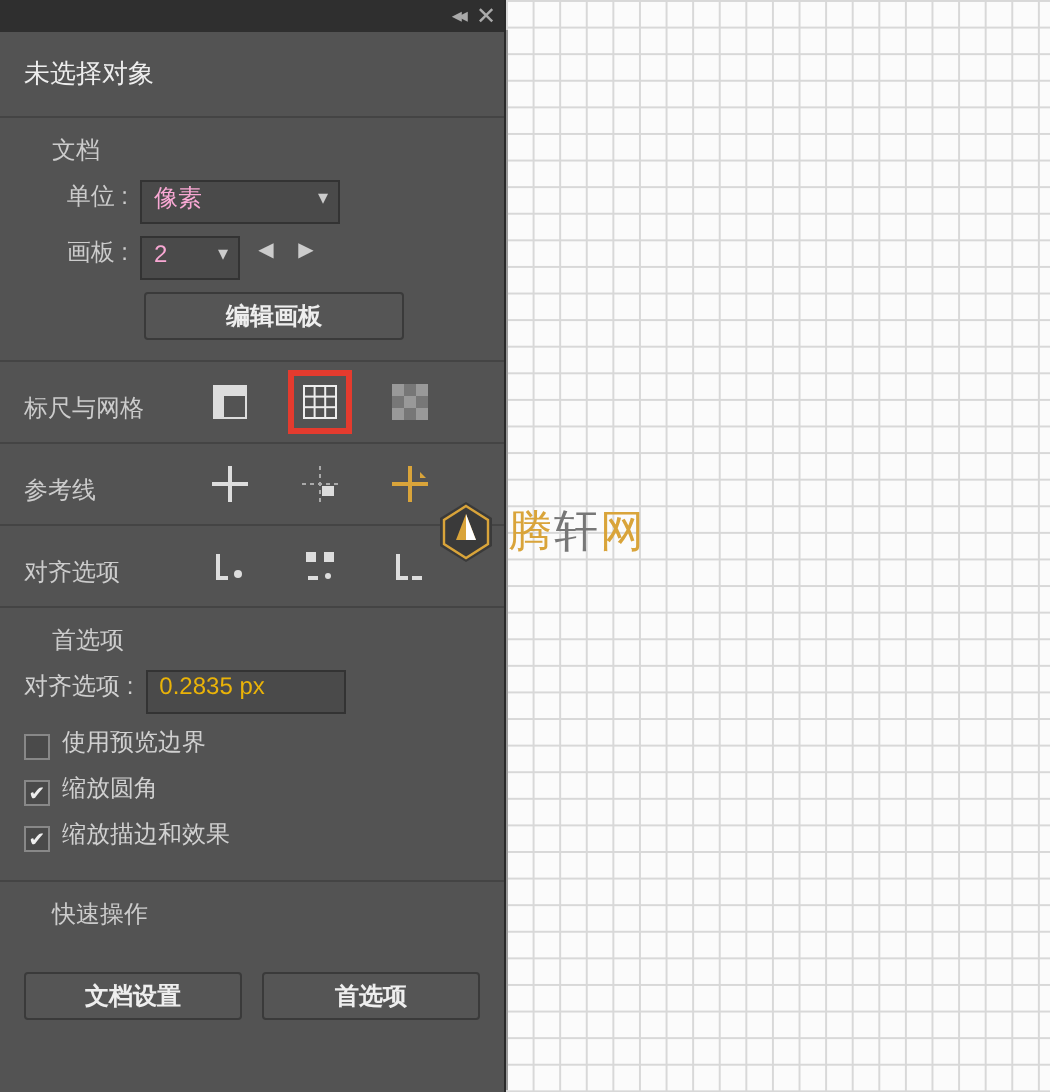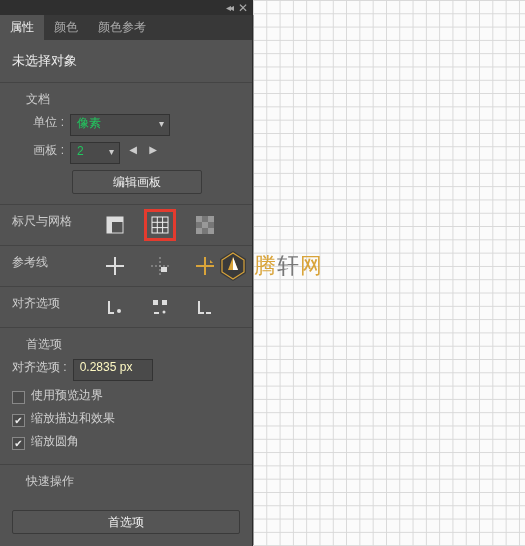--- a/index.html
+++ b/index.html
@@ -71,21 +71,21 @@
     gap: 6px;
   }
   .row-label {
     width: 52px;
     text-align: right;
     color: #ccc;
   }
   .select {
     background: #4a4a4a;
     border: 1px solid #333;
-    color: #22c55e;
+    color: #f9a8d4;
     height: 22px;
     padding: 0 18px 4px 6px;
     position: relative;
     display: flex; align-items: center;
     min-width: 80px;
     cursor: pointer;
   }
   .select::after {
     content: "▾";
     position: absolute;
@@ -102,48 +102,49 @@
     font-size: 10px;
   }
   .btn {
     background: #555;
     border: 1px solid #3a3a3a;
     color: #eee;
     height: 24px;
     display: flex; align-items: center; justify-content: center;
     cursor: pointer;
     border-radius: 2px;
+    font-weight: bold;
   }
   .btn-wide { width: 130px; margin: 6px 0 2px 60px; }
   .icon-row {
-    display: flex; align-items: flex-start; gap: 21px;
+    display: flex; align-items: flex-end; gap: 21px;
   }
   .icon-row .row-title {
     width: 70px;
     color: #ccc;
   }
   .icon-btn {
     width: 24px; height: 24px;
     display: flex; align-items: center; justify-content: center;
     cursor: pointer;
     color: #ddd;
     position: relative;
   }
   .icon-btn svg { display: block; }
   .highlight-red {
     outline: 3px solid #e43b2e;
     outline-offset: 1px;
   }
   .input-text {
     background: #4a4a4a;
     border: 1px solid #333;
-    color: #fef9c3;
+    color: #eab308;
     height: 22px;
     padding: 0 6px;
-    width: 80px;
+    width: 100px;
   }
   .checkbox-row {
     display: flex; align-items: flex-end;
     gap: 6px;
     margin: 6px 0;
     cursor: pointer;
   }
   .cb {
     width: 13px; height: 13px;
     border: 1px solid #888;
@@ -194,25 +195,20 @@
   .wm-char3 { color:#d9a43a; }
 </style>
 </head>
 <body>
 
 <div class="panel">
   <div class="panel-top">
     <span class="collapse-icon">◂◂</span>
     <span class="close-icon">✕</span>
   </div>
-  <div class="tabs">
-    <div class="tab active">属性</div>
-    <div class="tab">颜色</div>
-    <div class="tab">颜色参考</div>
-  </div>
 
   <div class="no-selection">未选择对象</div>
 
   <div class="section">
     <div class="section-title">文档</div>
     <div class="row">
       <div class="row-label">单位 :</div>
       <div class="select" style="min-width:100px">像素</div>
     </div>
     <div class="row">
@@ -313,32 +309,33 @@
     <div class="row">
       <div>对齐选项 :</div>
       <div class="input-text">0.2835 px</div>
     </div>
     <div class="checkbox-row">
       <div class="cb"></div>
       <span>使用预览边界</span>
     </div>
     <div class="checkbox-row">
       <div class="cb checked"></div>
-      <span>缩放描边和效果</span>
+      <span>缩放圆角</span>
     </div>
     <div class="checkbox-row">
       <div class="cb checked"></div>
-      <span>缩放圆角</span>
+      <span>缩放描边和效果</span>
     </div>
   </div>
 
   <div class="section no-border">
     <div class="section-title">快速操作</div>
   </div>
   <div class="quick-actions">
+    <div class="btn">文档设置</div>
     <div class="btn">首选项</div>
   </div>
 </div>
 
 <div class="canvas"></div>
 
 <div class="watermark">
   <div class="wm-icon">
     <svg width="34" height="34" viewBox="0 0 34 34">
       <polygon points="17,2 30,10 30,24 17,32 4,24 4,10" fill="#3a3a3a"></polygon>

